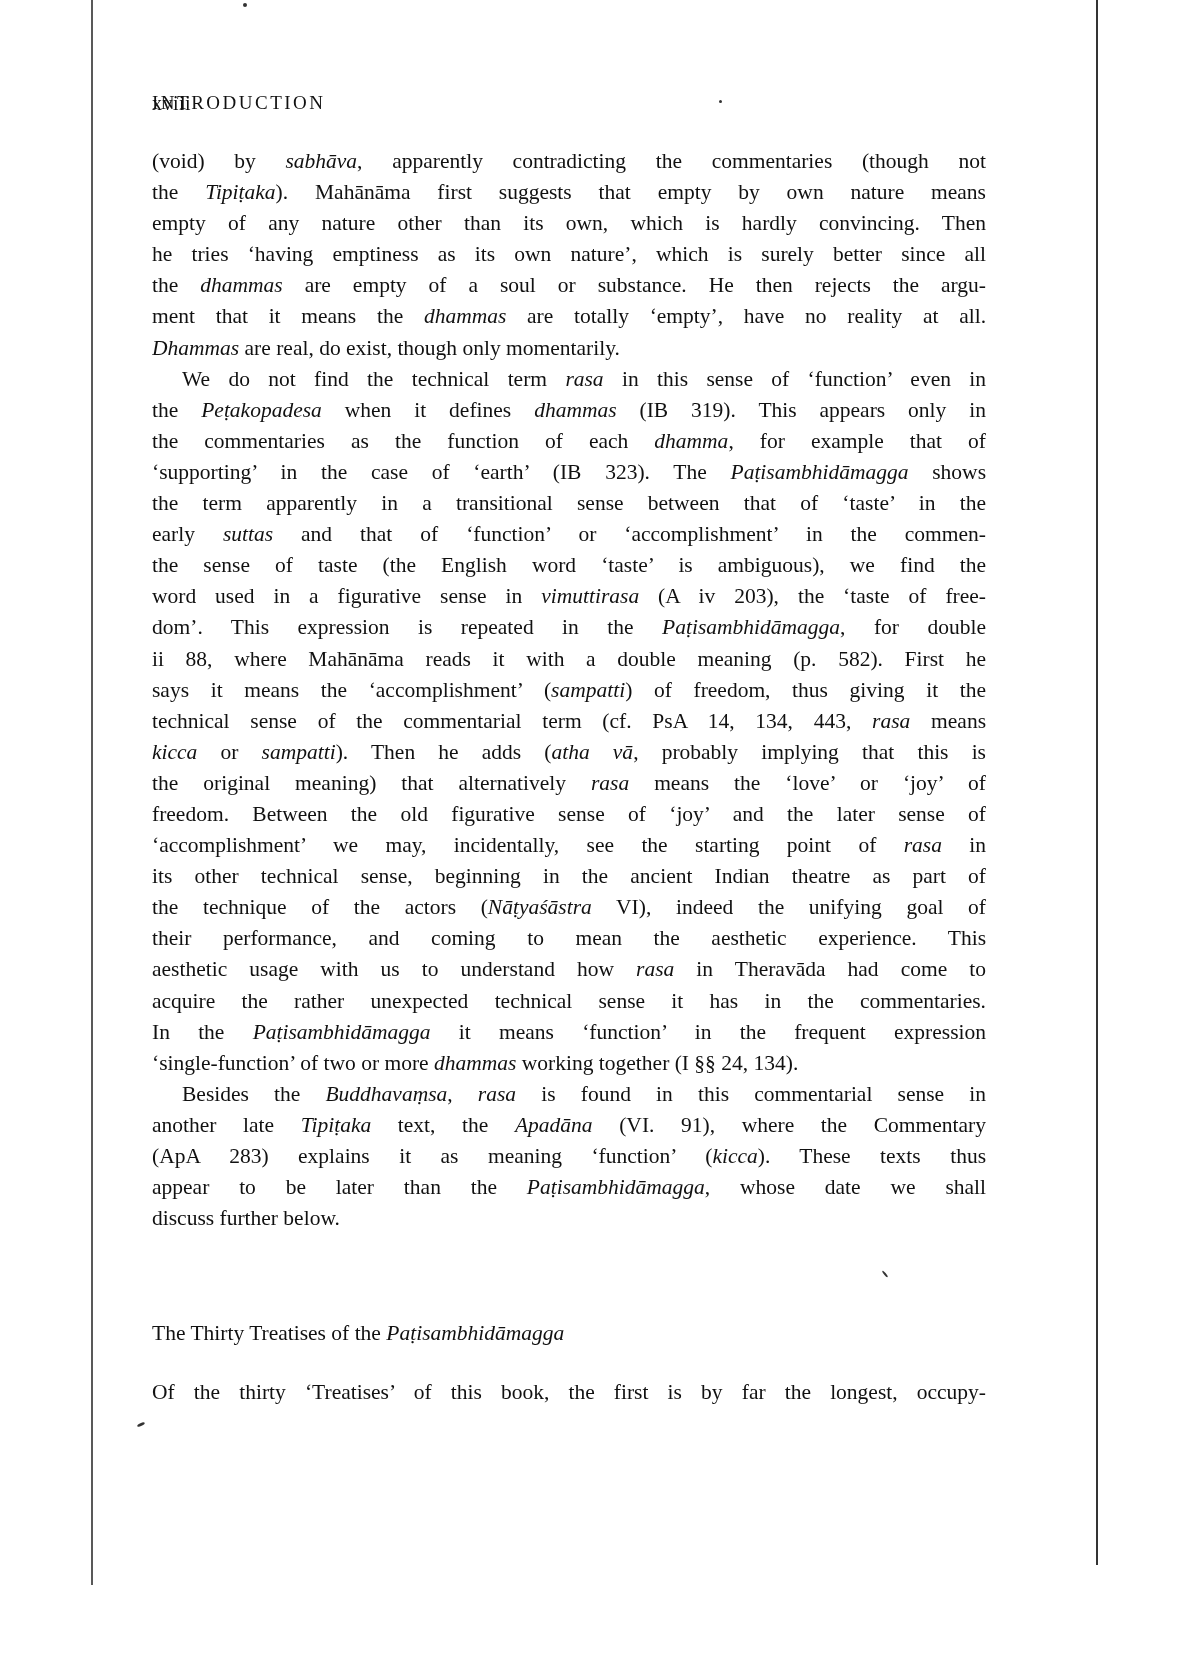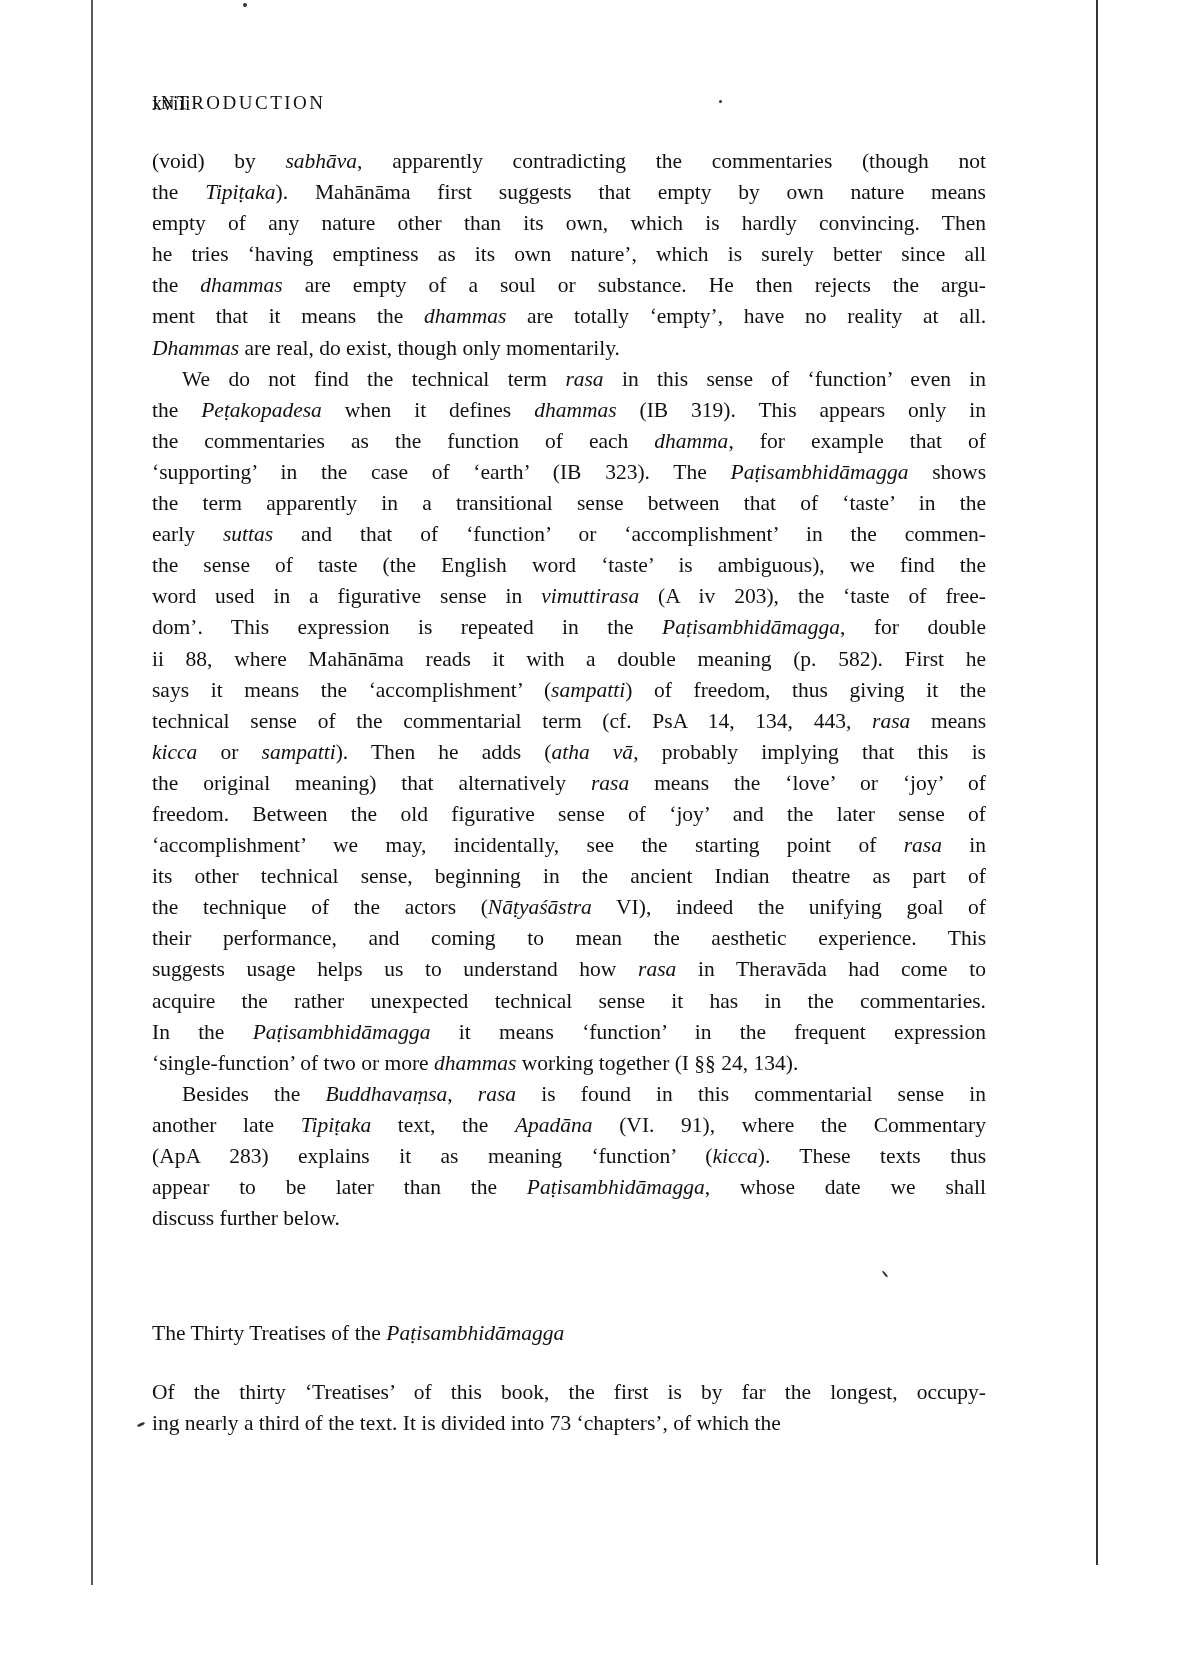--- a/index.html
+++ b/index.html
@@ -51,36 +51,35 @@
     <div class="line"><span>ii 88, where Mahānāma reads it with a double meaning (p. 582). First he</span></div>
     <div class="line"><span>says it means the ‘accomplishment’ (</span><i>sampatti</i><span>) of freedom, thus giving it the</span></div>
     <div class="line"><span>technical sense of the commentarial term (cf. PsA 14, 134, 443, </span><i>rasa</i><span> means</span></div>
     <div class="line"><i>kicca</i><span> or </span><i>sampatti</i><span>). Then he adds (</span><i>atha vā</i><span>, probably implying that this is</span></div>
     <div class="line"><span>the original meaning) that alternatively </span><i>rasa</i><span> means the ‘love’ or ‘joy’ of</span></div>
     <div class="line"><span>freedom. Between the old figurative sense of ‘joy’ and the later sense of</span></div>
     <div class="line"><span>‘accomplishment’ we may, incidentally, see the starting point of </span><i>rasa</i><span> in</span></div>
     <div class="line"><span>its other technical sense, beginning in the ancient Indian theatre as part of</span></div>
     <div class="line"><span>the technique of the actors (</span><i>Nāṭyaśāstra</i><span> VI), indeed the unifying goal of</span></div>
     <div class="line"><span>their performance, and coming to mean the aesthetic experience. This</span></div>
-    <div class="line"><span>suggests usage helps us to understand how </span><i>rasa</i><span> in Theravāda had come to</span></div>
+    <div class="line"><span>aesthetic usage with us to understand how </span><i>rasa</i><span> in Theravāda had come to</span></div>
     <div class="line"><span>acquire the rather unexpected technical sense it has in the commentaries.</span></div>
     <div class="line"><span>In the </span><i>Paṭisambhidāmagga</i><span> it means ‘function’ in the frequent expression</span></div>
     <div class="line last"><span>‘single-function’ of two or more </span><i>dhammas</i><span> working together (I §§ 24, 134).</span></div>
     <div class="line indent"><span>Besides the </span><i>Buddhavaṃsa</i><span>, </span><i>rasa</i><span> is found in this commentarial sense in</span></div>
     <div class="line"><span>another late </span><i>Tipiṭaka</i><span> text, the </span><i>Apadāna</i><span> (VI. 91), where the Commentary</span></div>
     <div class="line"><span>(ApA 283) explains it as meaning ‘function’ (</span><i>kicca</i><span>). These texts thus</span></div>
     <div class="line"><span>appear to be later than the </span><i>Paṭisambhidāmagga</i><span>, whose date we shall</span></div>
     <div class="line last"><span>discuss further below.</span></div>
   </div>
 
 <div class="section-heading">
   <span>The Thirty Treatises of the </span><i>Paṭisambhidāmagga</i>
 </div>
 
 <div class="body2" id="body-text-2">
     <div class="line"><span>Of the thirty ‘Treatises’ of this book, the first is by far the longest, occupy-</span></div>
-    <div class="line last"><span>ing nearly a third of the text. It is divided into 73 ‘chapters’, of which the</span></div>
   </div>
 
 <div class="speck" style="left:243px;top:3px;width:4px;height:4px;"></div>
 <div class="speck" style="left:719px;top:100px;width:3px;height:3px;"></div>
 <div class="speck" style="left:884px;top:1270px;width:2px;height:8px;transform:rotate(-40deg);"></div>
 <div class="speck" style="left:137px;top:1423px;width:8px;height:3px;transform:rotate(-25deg);"></div>
 
 </body></html>

